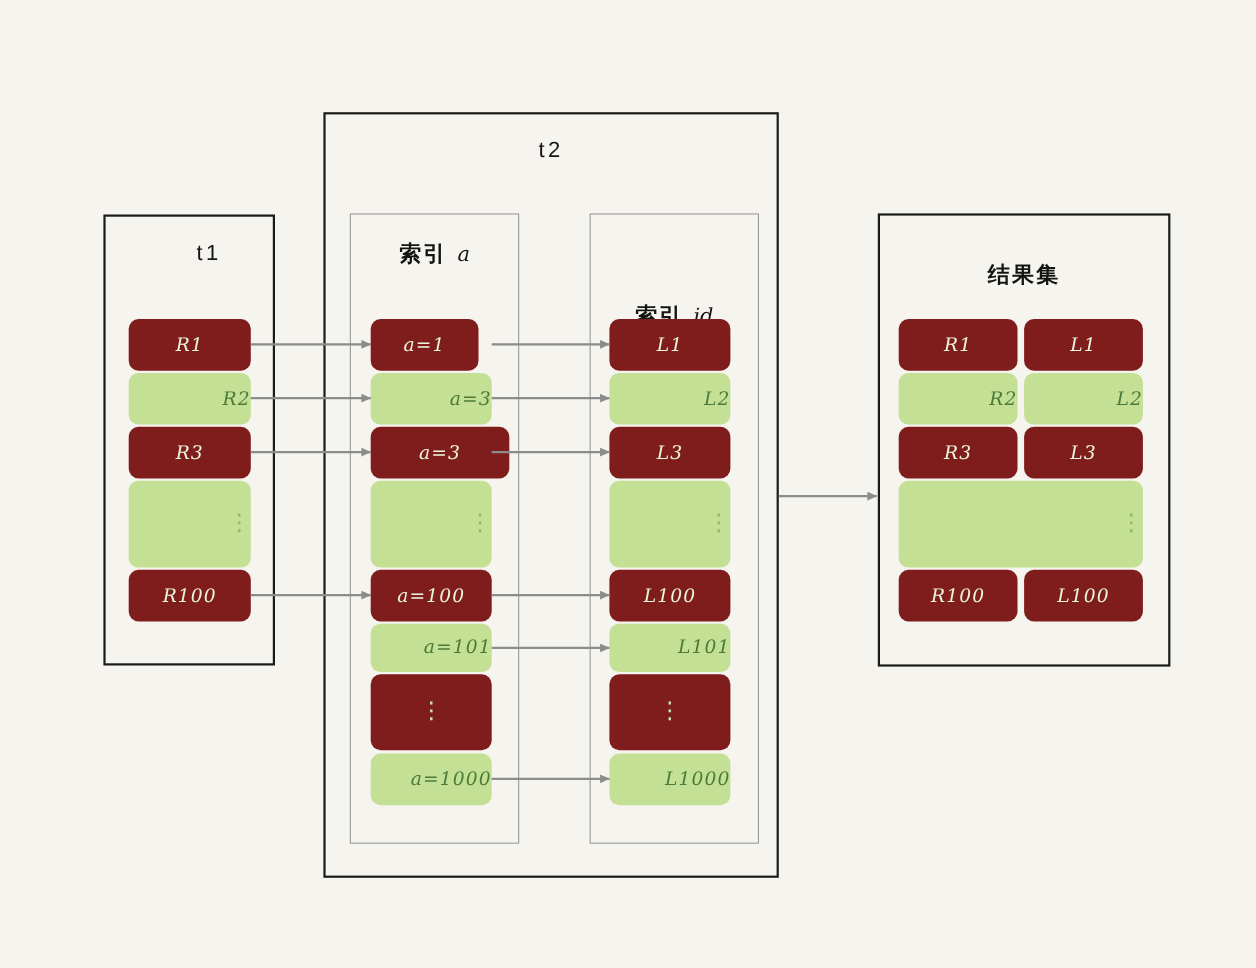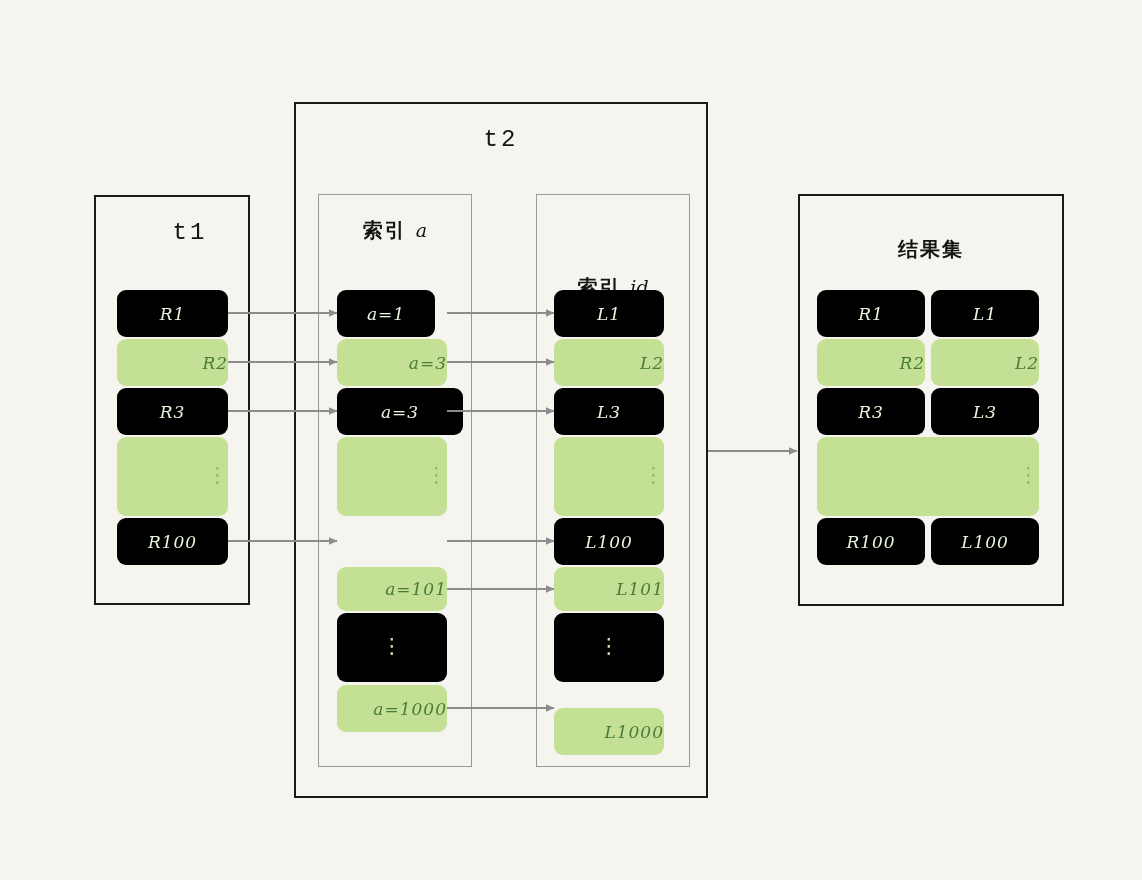--- a/index.html
+++ b/index.html
@@ -33,22 +33,22 @@
   }
   .panel-title {
     position: absolute;
     width: 100%;
     text-align: center;
     color: #141414;
     font-weight: bold;
     white-space: nowrap;
   }
   .title-latin {
-    font-family: Liberation Mono, monospace;
-    font-size: 24px;
+    font-family: Liberation Sans, sans-serif;
+    font-size: 20px;
     letter-spacing: 3px;
     font-weight: normal;
   }
   .title-cjk {
     font-family: "DejaVu Sans", sans-serif;
     font-size: 20px;
     font-weight: bold;
     letter-spacing: 2px;
   }
   .title-cjk .suffix {
@@ -65,21 +65,21 @@
     display: flex;
     align-items: center;
     justify-content: center;
     color: #e9f5dd;
     font-family: "DejaVu Serif", serif;
     font-style: italic;
     font-size: 17px;
     letter-spacing: 1px;
     user-select: none;
   }
-  .cell.dark { background: #000000; text-align: right; }
+  .cell.dark { background: #7f1d1d; text-align: right; }
   .cell.light { background: #c3e094; color: #4b7a3a; justify-content: flex-end; }
   .cell .dots {
     font-family: "DejaVu Sans", sans-serif;
     font-style: normal;
     font-size: 21px;
     line-height: 0.55;
     letter-spacing: 0;
     transform: translateY(-1px);
   }
   .cell.dark .dots { color: #c9e3ad; }
@@ -144,20 +144,23 @@
     </div>
   <div class="cell light" style="left:337px; top:339px; width:110px; height:47px;">
       <span>a=3</span>
     </div>
   <div class="cell dark" style="left:337px; top:388px; width:126px; height:47px;">
       <span>a=3</span>
     </div>
   <div class="cell light" style="left:337px; top:437px; width:110px; height:79px;">
       <span class="dots">⋮</span>
     </div>
+  <div class="cell dark" style="left:337px; top:518px; width:110px; height:47px;">
+      <span>a=100</span>
+    </div>
   <div class="cell light" style="left:337px; top:567px; width:110px; height:44px;">
       <span>a=101</span>
     </div>
   <div class="cell dark" style="left:337px; top:613px; width:110px; height:69px;">
       <span class="dots">⋮</span>
     </div>
   <div class="cell light" style="left:337px; top:685px; width:110px; height:47px;">
       <span>a=1000</span>
     </div>
 
@@ -175,21 +178,21 @@
     </div>
   <div class="cell dark" style="left:554px; top:518px; width:110px; height:47px;">
       <span>L100</span>
     </div>
   <div class="cell light" style="left:554px; top:567px; width:110px; height:44px;">
       <span>L101</span>
     </div>
   <div class="cell dark" style="left:554px; top:613px; width:110px; height:69px;">
       <span class="dots">⋮</span>
     </div>
-  <div class="cell light" style="left:554px; top:708px; width:110px; height:47px;">
+  <div class="cell light" style="left:554px; top:685px; width:110px; height:47px;">
       <span>L1000</span>
     </div>
 
   <div class="cell dark" style="left:817px; top:290px; width:108px; height:47px;">
       <span>R1</span>
     </div>
   <div class="cell dark" style="left:931px; top:290px; width:108px; height:47px;">
       <span>L1</span>
     </div>
 

